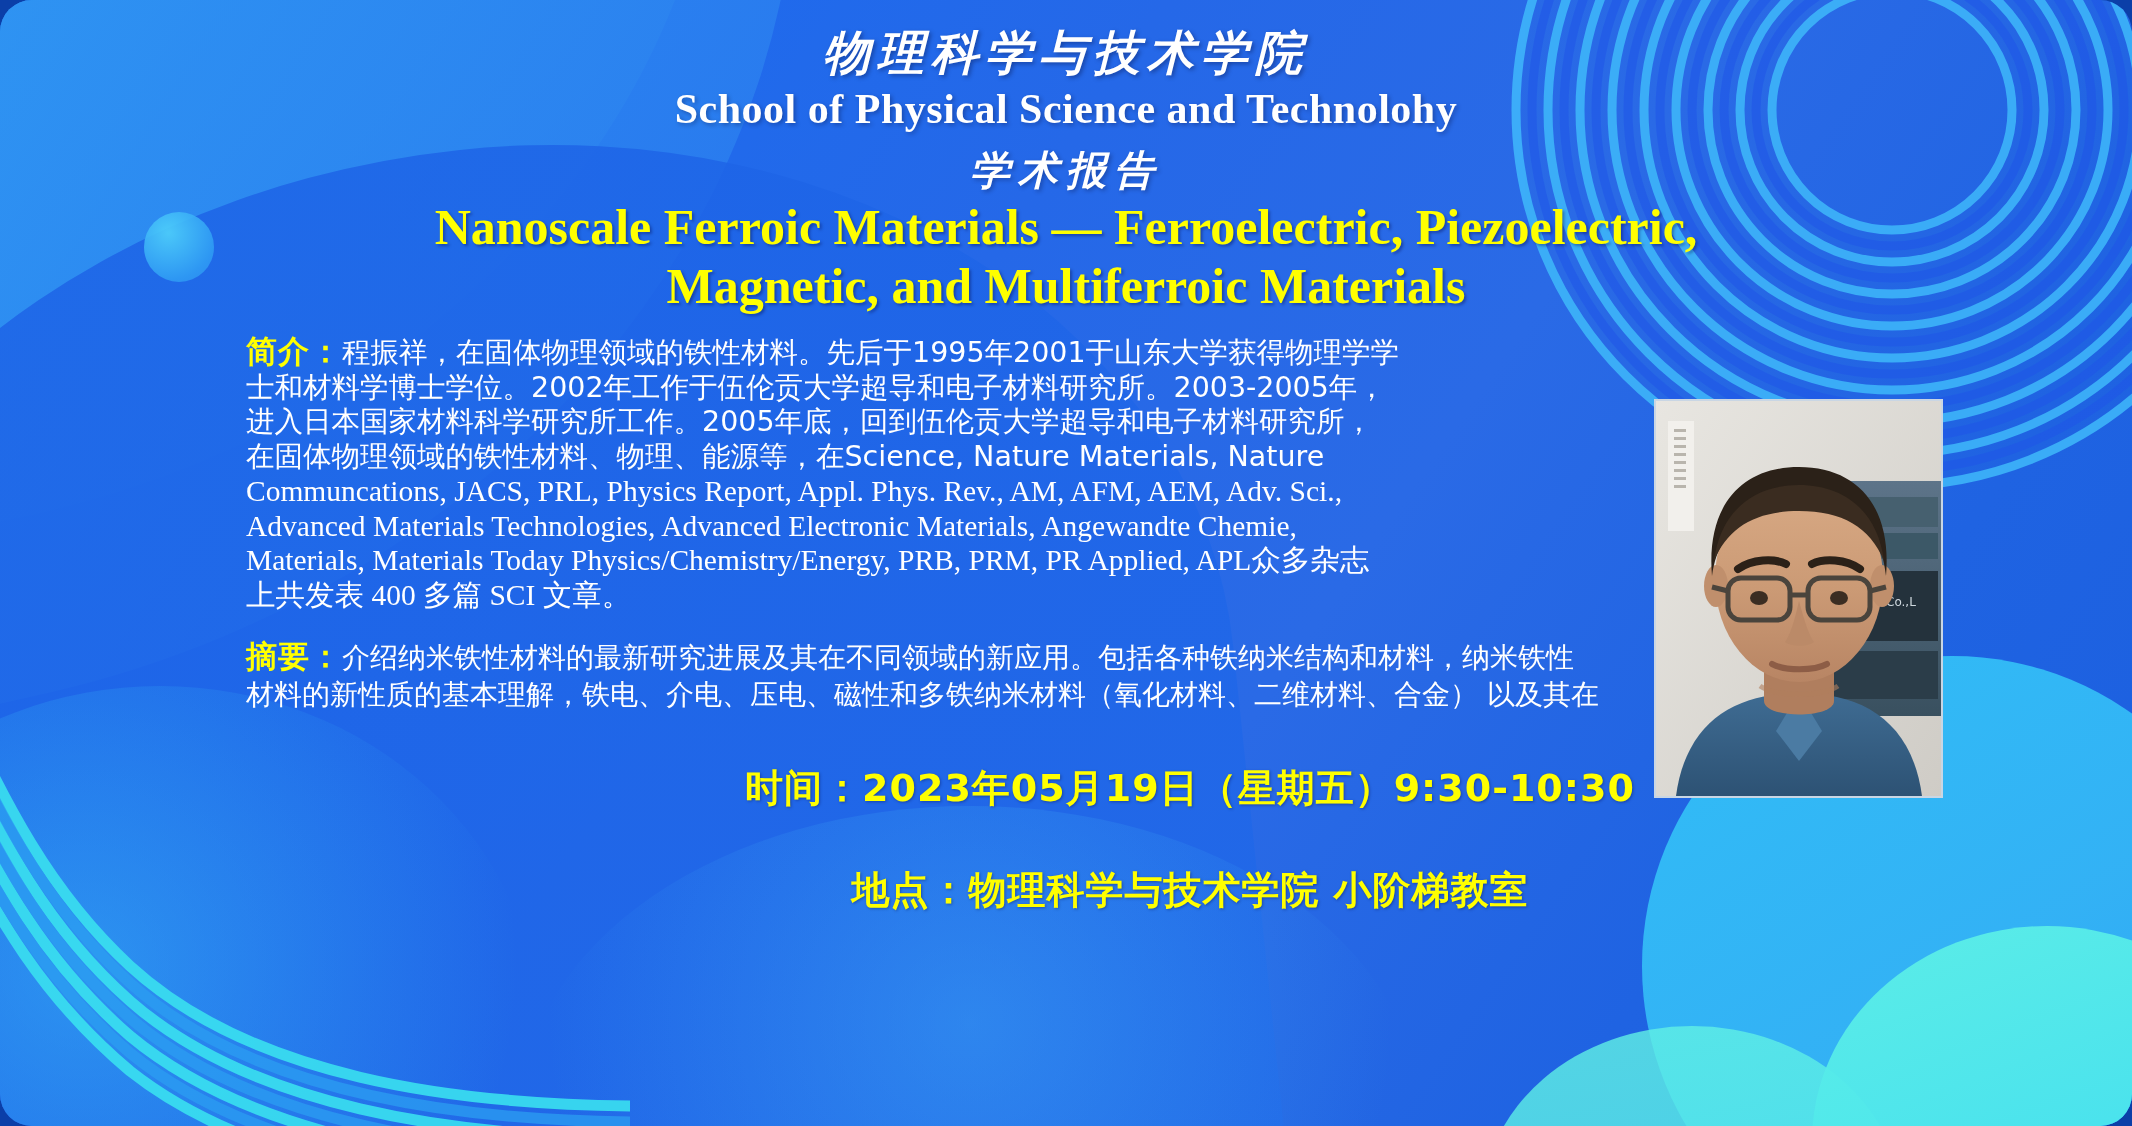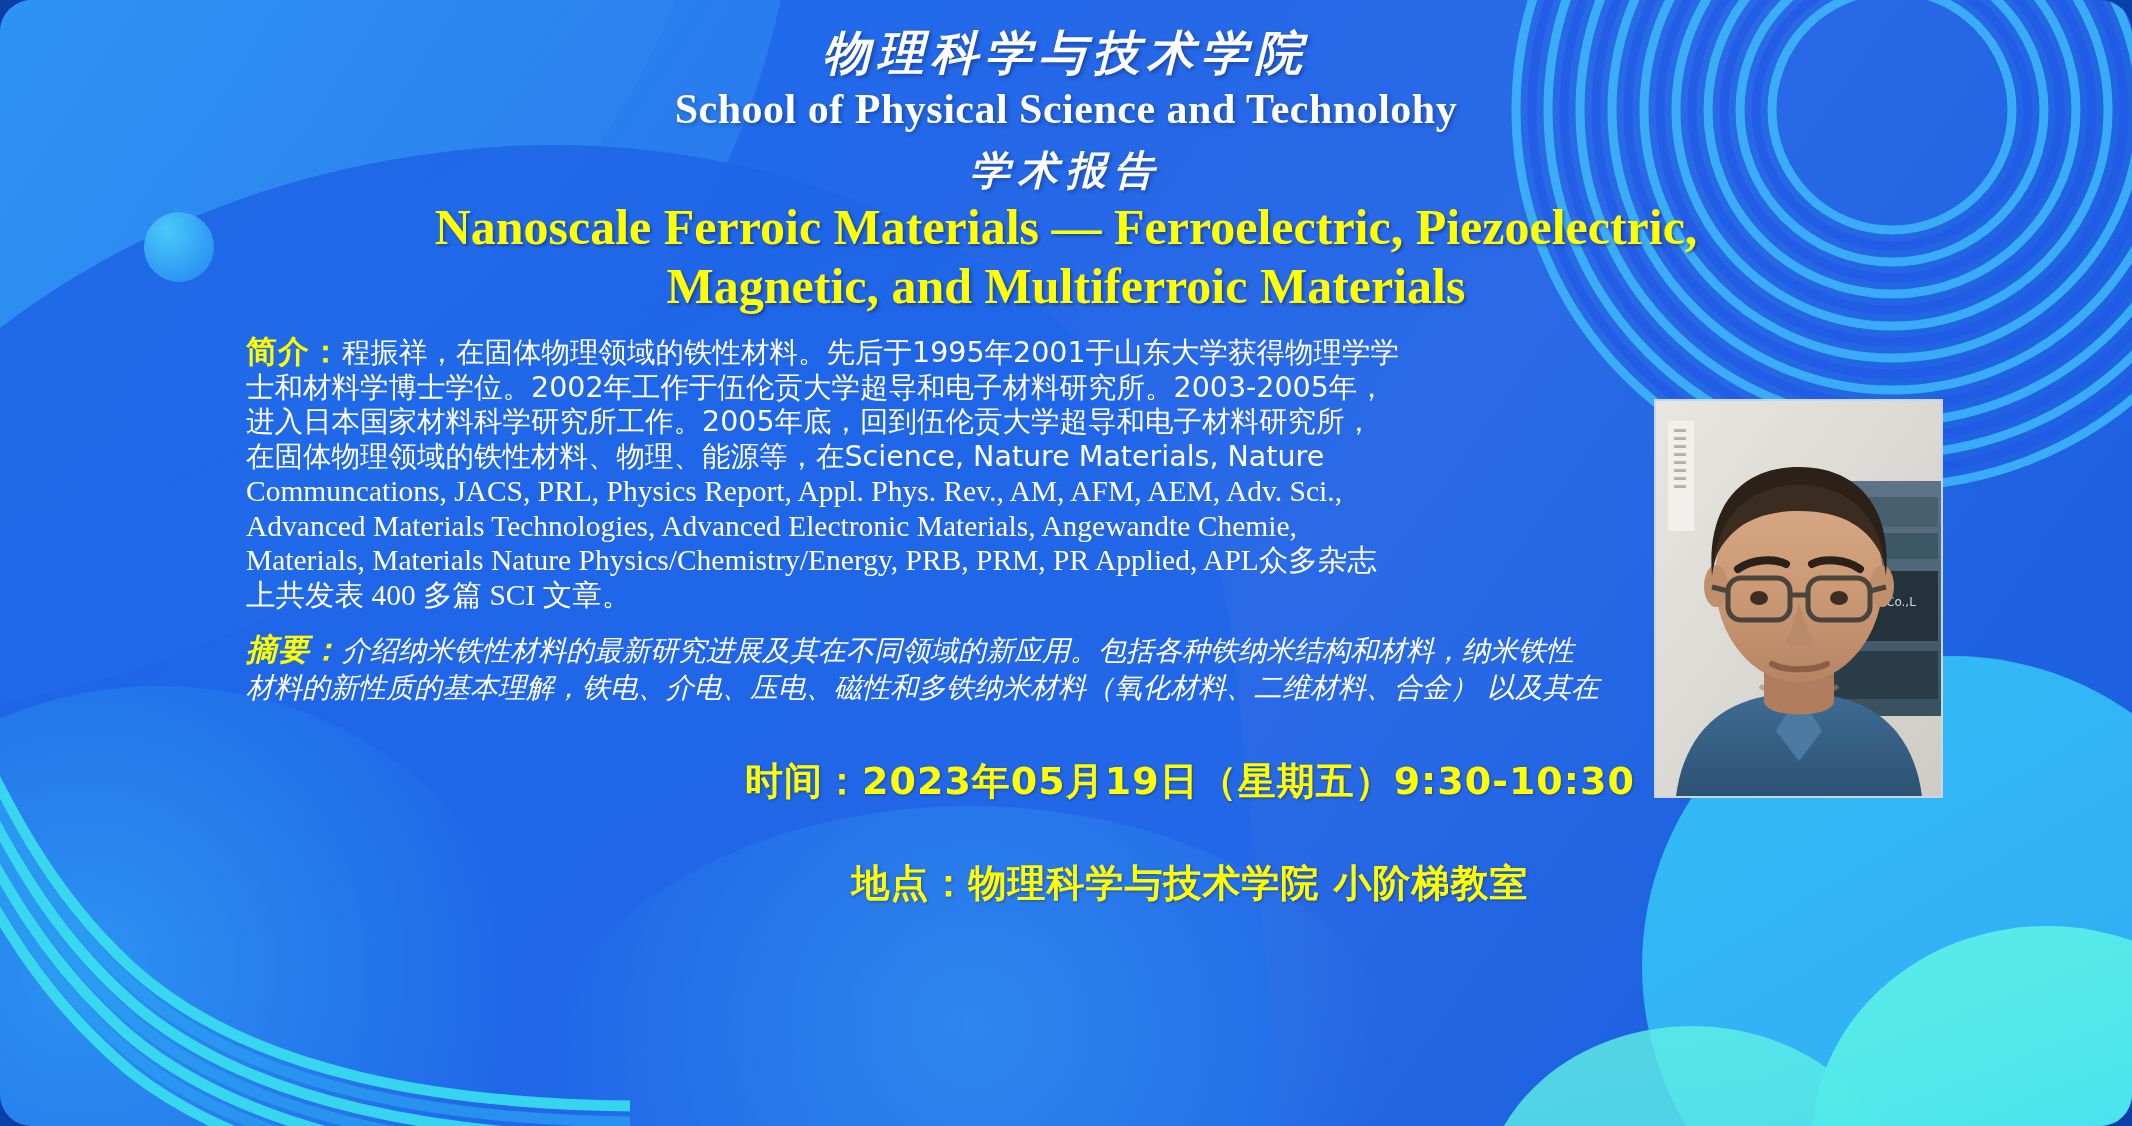--- a/index.html
+++ b/index.html
@@ -161,23 +161,22 @@
   }
   .bio-block .cn { font-family: "DejaVu Sans", sans-serif; font-size: 28.5px; }
 
   .bio-line { white-space: nowrap; }
 
   .abstract-block {
     color: #ffffff;
     font-family: "DejaVu Sans", sans-serif;
     font-size: 28px;
     line-height: 37px;
-    margin-top: 19px;
+    margin-top: 26px;
     width: 1660px;
-    font-style: italic;
   }
   .abstract-line { white-space: nowrap; }
 
   .footer-lines {
     margin-top: 18px;
     text-align: center;
     padding-left: 60px;
   }
   .footer-line {
     color: #ffff00;
@@ -275,21 +274,21 @@
 
     <div class="body-area">
 
       <div class="bio-block">
         <div class="bio-line"><span class="label-tag">简介：</span><span class="cn">程振祥，在固体物理领域的铁性材料。先后于1995年2001于山东大学获得物理学学</span></div>
         <div class="bio-line cn">士和材料学博士学位。2002年工作于伍伦贡大学超导和电子材料研究所。2003-2005年，</div>
         <div class="bio-line cn">进入日本国家材料科学研究所工作。2005年底，回到伍伦贡大学超导和电子材料研究所，</div>
         <div class="bio-line cn">在固体物理领域的铁性材料、物理、能源等，在Science, Nature Materials, Nature</div>
         <div class="bio-line">Communcations, JACS, PRL, Physics Report, Appl. Phys. Rev., AM, AFM, AEM, Adv. Sci.,</div>
         <div class="bio-line">Advanced Materials Technologies, Advanced Electronic Materials, Angewandte Chemie,</div>
-        <div class="bio-line">Materials, Materials Nature Physics/Chemistry/Energy, PRB, PRM, PR Applied, APL众多杂志</div>
+        <div class="bio-line">Materials, Materials Today Physics/Chemistry/Energy, PRB, PRM, PR Applied, APL众多杂志</div>
         <div class="bio-line">上共发表 400 多篇 SCI 文章。</div>
       </div>
 
       <div class="abstract-block">
         <div class="abstract-line"><span class="label-tag">摘要：</span><span>介绍纳米铁性材料的最新研究进展及其在不同领域的新应用。包括各种铁纳米结构和材料，纳米铁性</span></div>
         <div class="abstract-line">材料的新性质的基本理解，铁电、介电、压电、磁性和多铁纳米材料（氧化材料、二维材料、合金） 以及其在</div>
       </div>
 
       <div class="footer-lines">
         <div class="footer-line">时间：2023年05月19日（星期五）9:30-10:30</div>

